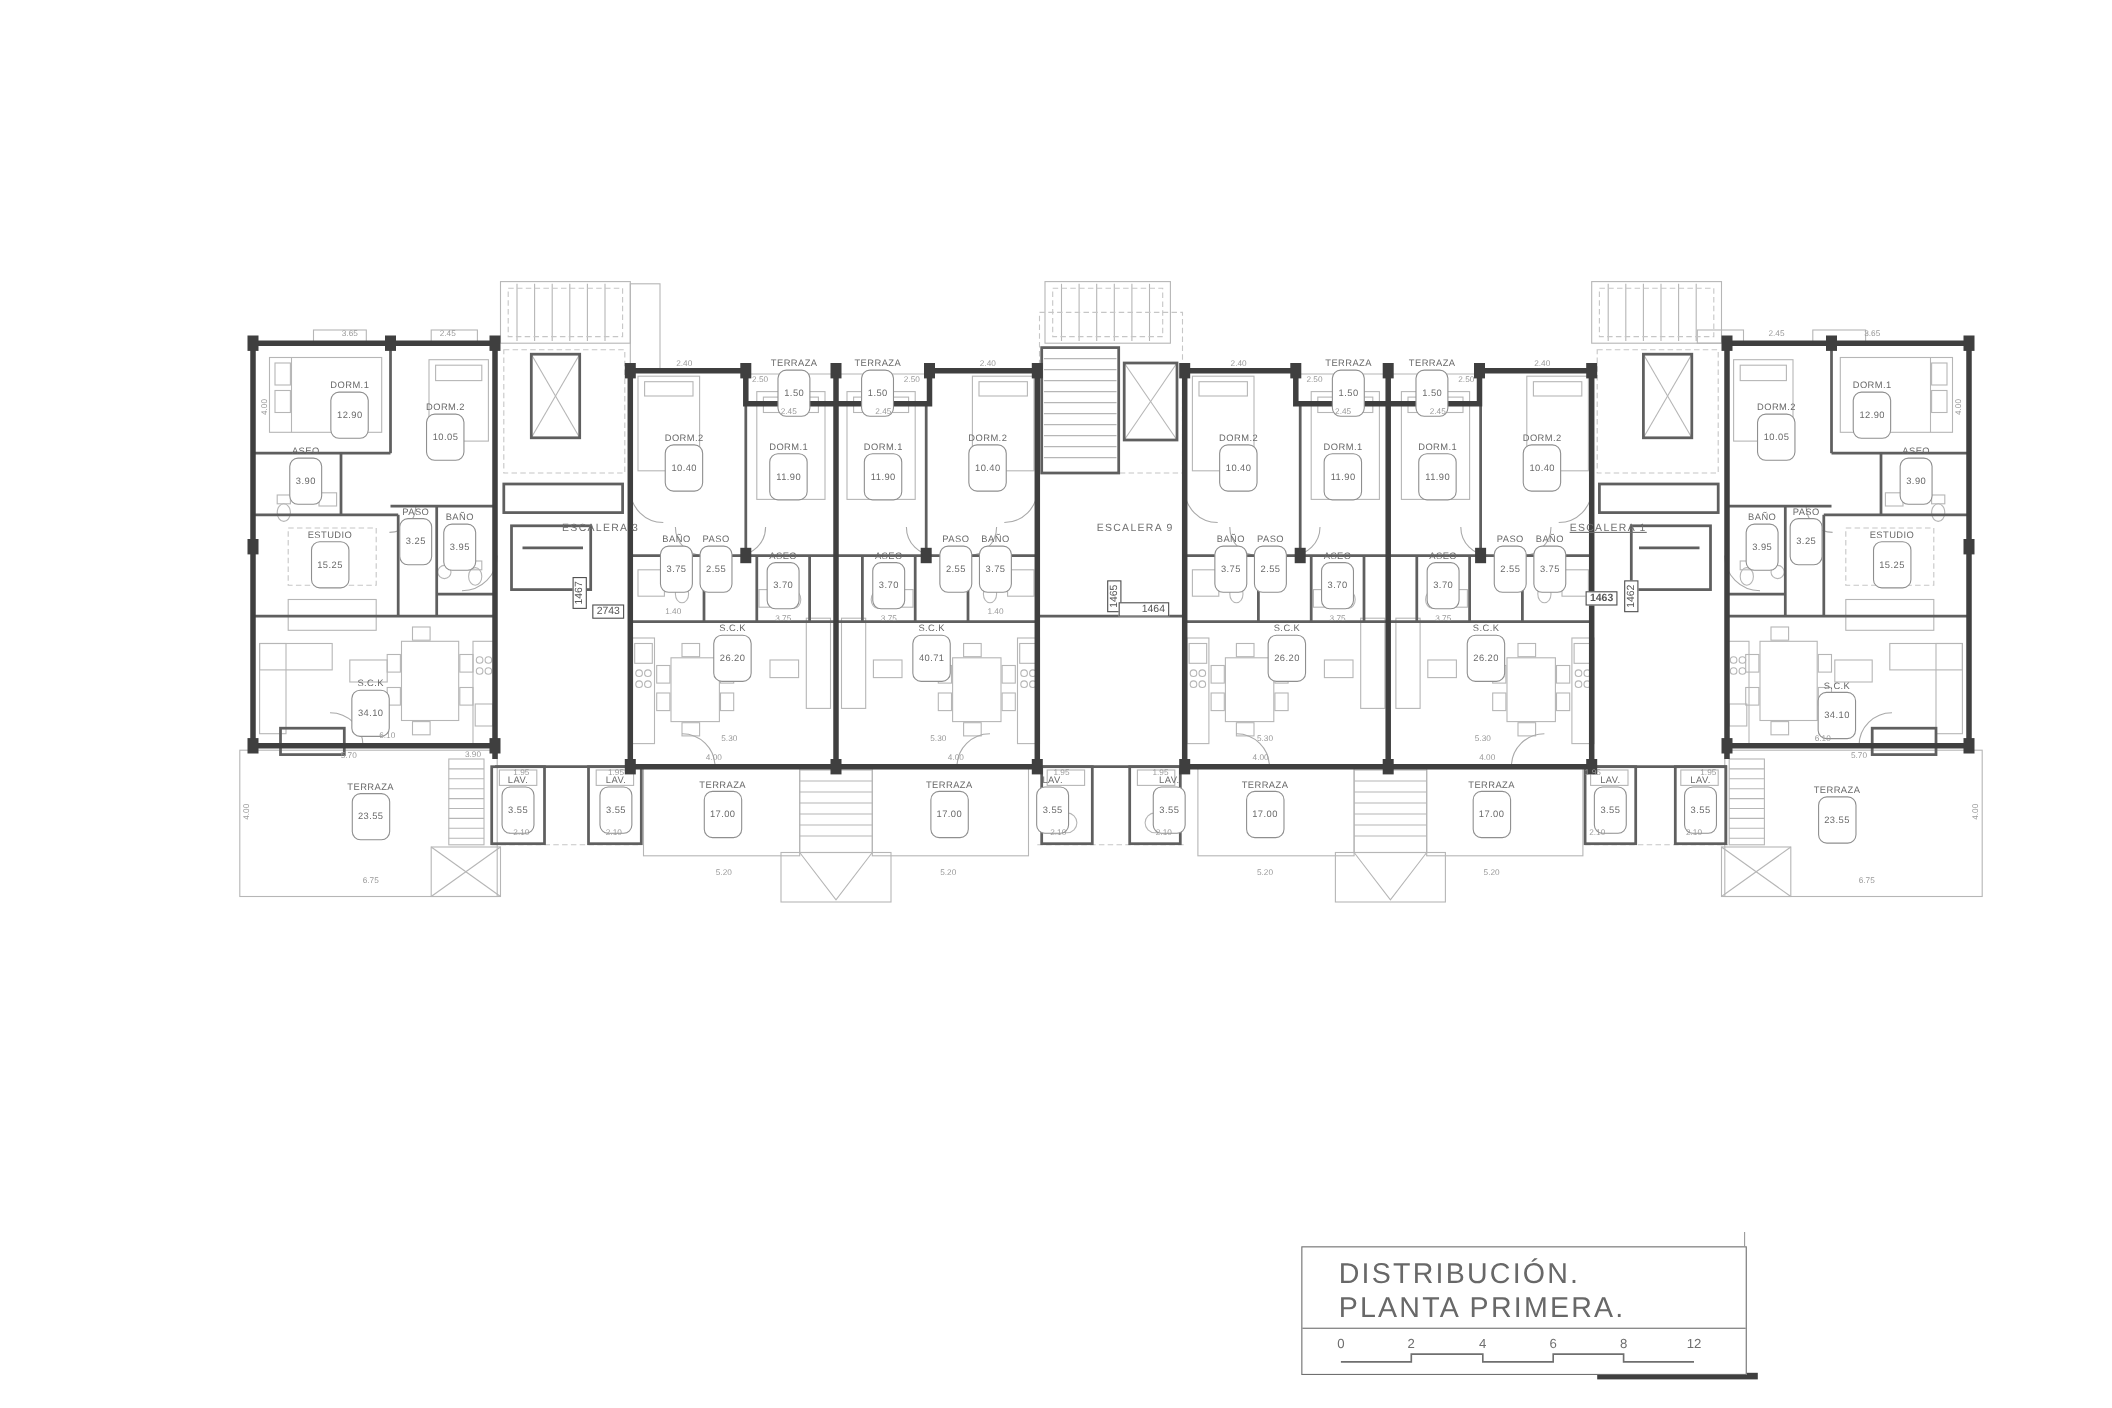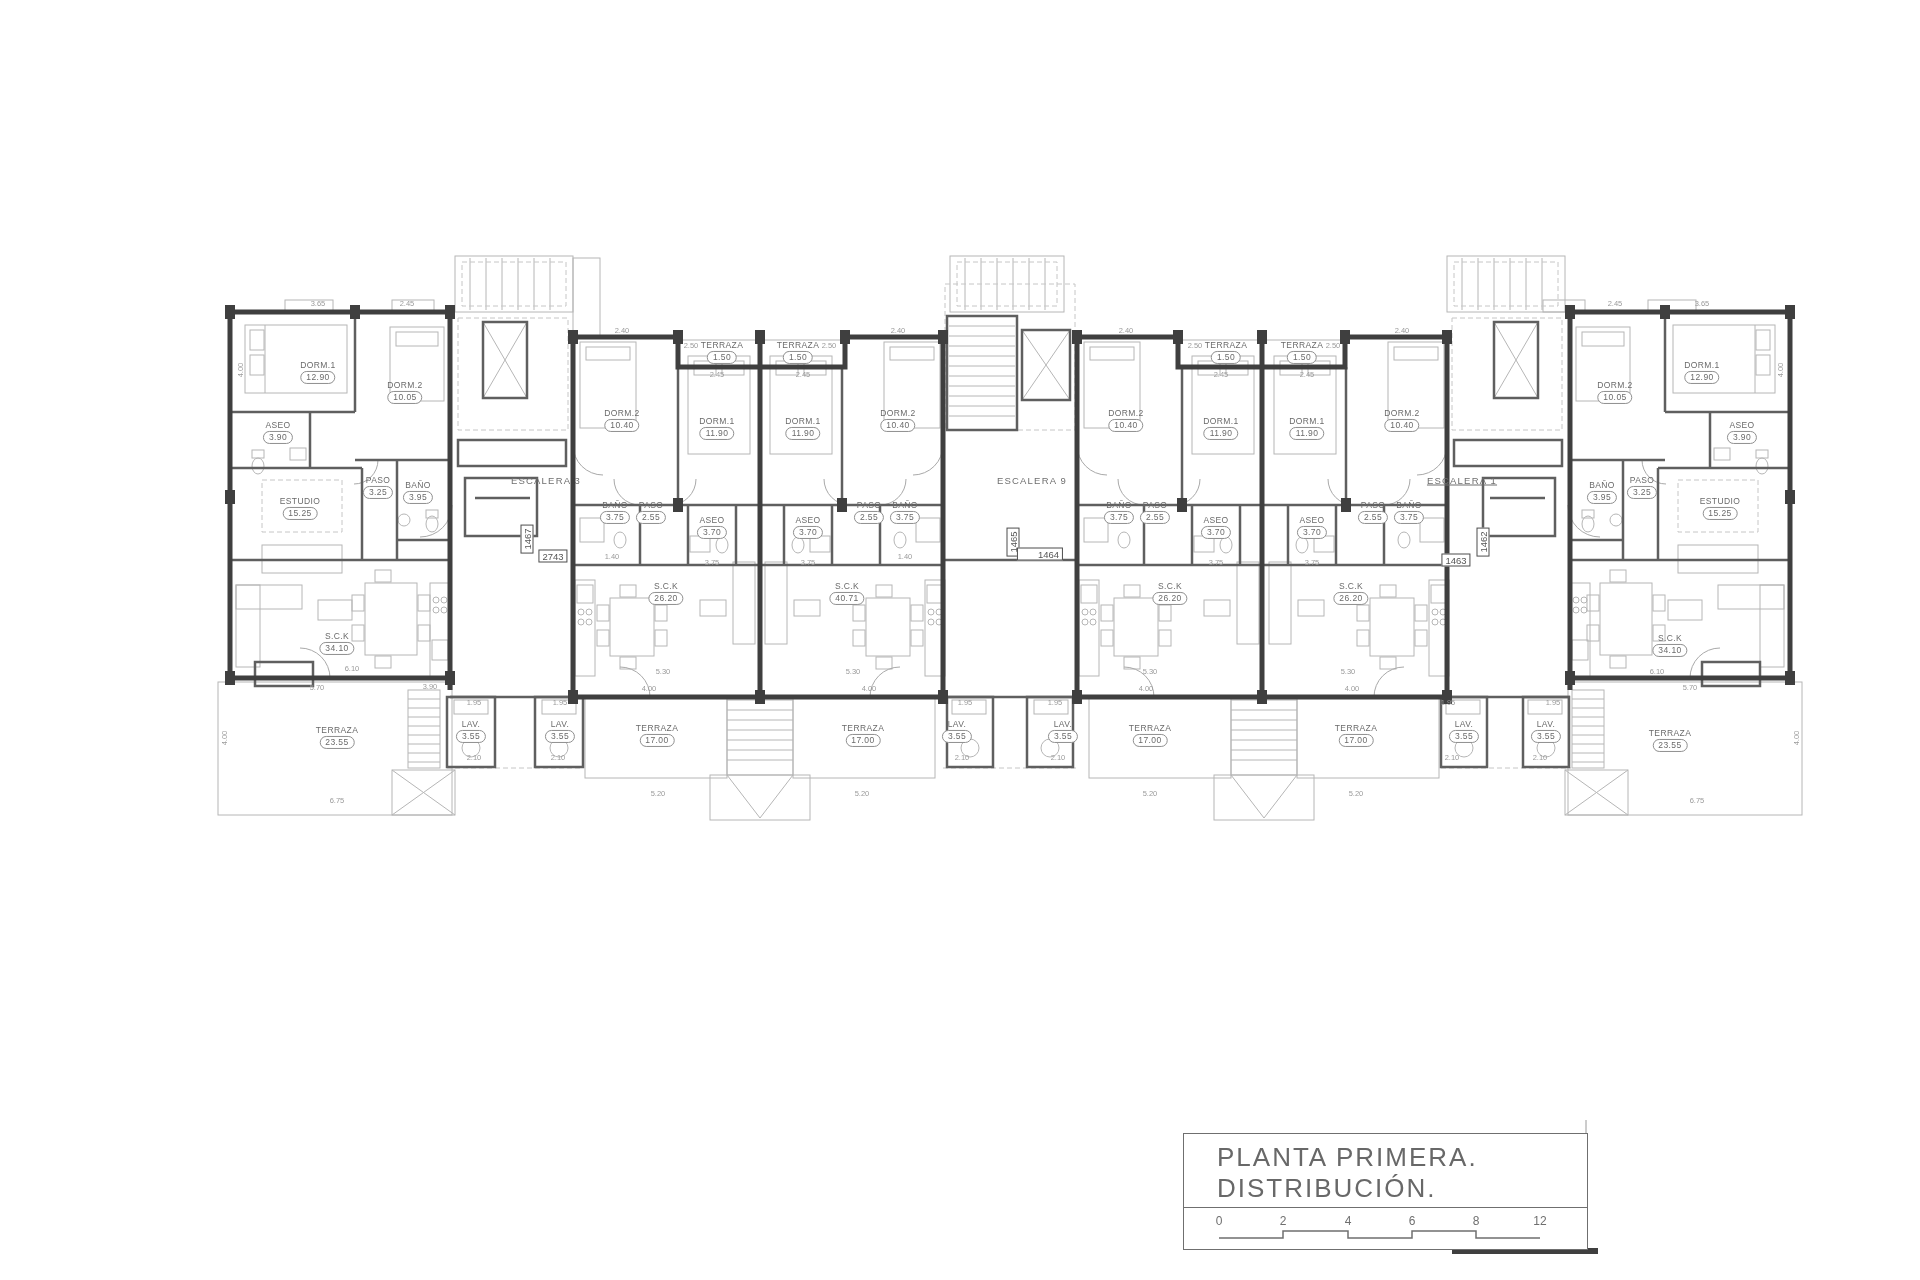--- a/index.html
+++ b/index.html
@@ -3,21 +3,21 @@
 <meta charset="utf-8">
 <style>
   html,body{margin:0;padding:0;background:#fff;}
   .stage{position:relative;width:1920px;height:1280px;background:#ffffff;overflow:hidden;
          font-family:"Liberation Sans", sans-serif;}
   .stage svg{position:absolute;left:0;top:0;}
   #labels{position:absolute;left:0;top:0;width:100%;height:100%;}
   .room-label{position:absolute;transform:translate(-50%,-50%);text-align:center;
               font-size:8.5px;color:#6a6a6a;letter-spacing:.4px;line-height:1.3;white-space:nowrap;}
   .room-label .badge{display:inline-block;border:1px solid #8f8f8f;border-radius:8px;
-              padding:0 5px;font-size:8.5px;color:#6a6a6a;background:#fff;}
+              padding:15px 5px;font-size:8.5px;color:#6a6a6a;background:#fff;}
   .stair-label{position:absolute;transform:translate(-50%,-50%);font-size:9.5px;color:#6f6f6f;
               letter-spacing:1.2px;white-space:nowrap;}
   .unit-tag{position:absolute;transform:translate(-50%,-50%);border:1.5px solid #4d4d4d;
               font-size:9.5px;color:#555;padding:0 3px;background:#fff;white-space:nowrap;}
   .unit-tag.vertical{writing-mode:vertical-rl;transform:translate(-50%,-50%) rotate(180deg);padding:3px 0;}
   .dim{position:absolute;transform:translate(-50%,-50%);font-size:7.5px;color:#9a9a9a;white-space:nowrap;}
   
   .tblock{position:absolute;left:1183px;top:1133px;width:405px;height:117px;
           border:1.6px solid #6f6f6f;background:#fff;box-sizing:border-box;}
   .tblock .ttl{border-bottom:1.2px solid #6f6f6f;height:74px;box-sizing:border-box;
@@ -523,21 +523,21 @@
       <div class="room-label" style="left: 1670px; top: 645px;"><div>S.C.K</div><div class="badge">34.10</div></div>
       <div class="room-label" style="left: 1670px; top: 740px;"><div>TERRAZA</div><div class="badge">23.55</div></div>
       <div class="stair-label" style="left: 546px; top: 480px;">ESCALERA 3</div>
       <div class="stair-label" style="left: 1032px; top: 480px;">ESCALERA 9</div>
       <div class="stair-label" style="left: 1462px; top: 480px; text-decoration: underline;">ESCALERA 1</div>
       <div class="unit-tag vertical" style="left: 527px; top: 539px;">1467</div>
       <div class="unit-tag" style="left: 553px; top: 556px;">2743</div>
       <div class="unit-tag vertical" style="left: 1013px; top: 542px;">1465</div>
       <div class="unit-tag" style="left: 1040px; top: 554px; padding-left: 20px;">1464</div>
       <div class="unit-tag vertical" style="left: 1483px; top: 542px;">1462</div>
-      <div class="unit-tag" style="left: 1456px; top: 560px;">1463</div>
+      <div class="unit-tag" style="left: 1456px; top: 544px; font-weight: bold;">1463</div>
       <div class="dim" style="left: 318px; top: 303px;">3.65</div>
       <div class="dim" style="left: 407px; top: 303px;">2.45</div>
       <div class="dim" style="left: 622px; top: 330px;">2.40</div>
       <div class="dim" style="left: 691px; top: 345px;">2.50</div>
       <div class="dim" style="left: 717px; top: 374px;">2.45</div>
       <div class="dim" style="left: 803px; top: 374px;">2.45</div>
       <div class="dim" style="left: 829px; top: 345px;">2.50</div>
       <div class="dim" style="left: 898px; top: 330px;">2.40</div>
       <div class="dim" style="left: 1126px; top: 330px;">2.40</div>
       <div class="dim" style="left: 1195px; top: 345px;">2.50</div>
@@ -585,22 +585,22 @@
       <div class="dim" style="left: 337px; top: 800px;">6.75</div>
       <div class="dim" style="left: 658px; top: 793px;">5.20</div>
       <div class="dim" style="left: 862px; top: 793px;">5.20</div>
       <div class="dim" style="left: 1150px; top: 793px;">5.20</div>
       <div class="dim" style="left: 1356px; top: 793px;">5.20</div>
       <div class="dim" style="left: 1697px; top: 800px;">6.75</div>
     </div>
 
   <div class="tblock">
     <div class="ttl">
+      <div>DISTRIBUCIÓN.</div>
       <div>PLANTA  PRIMERA.</div>
-      <div>DISTRIBUCIÓN.</div>
     </div>
     <div class="scalewrap">
       <div id="scale-ticks">
           <span class="tick" style="left: 35px;">0</span>
           <span class="tick" style="left: 99px;">2</span>
           <span class="tick" style="left: 164px;">4</span>
           <span class="tick" style="left: 228px;">6</span>
           <span class="tick" style="left: 292px;">8</span>
           <span class="tick" style="left: 356px;">12</span>
         </div>

